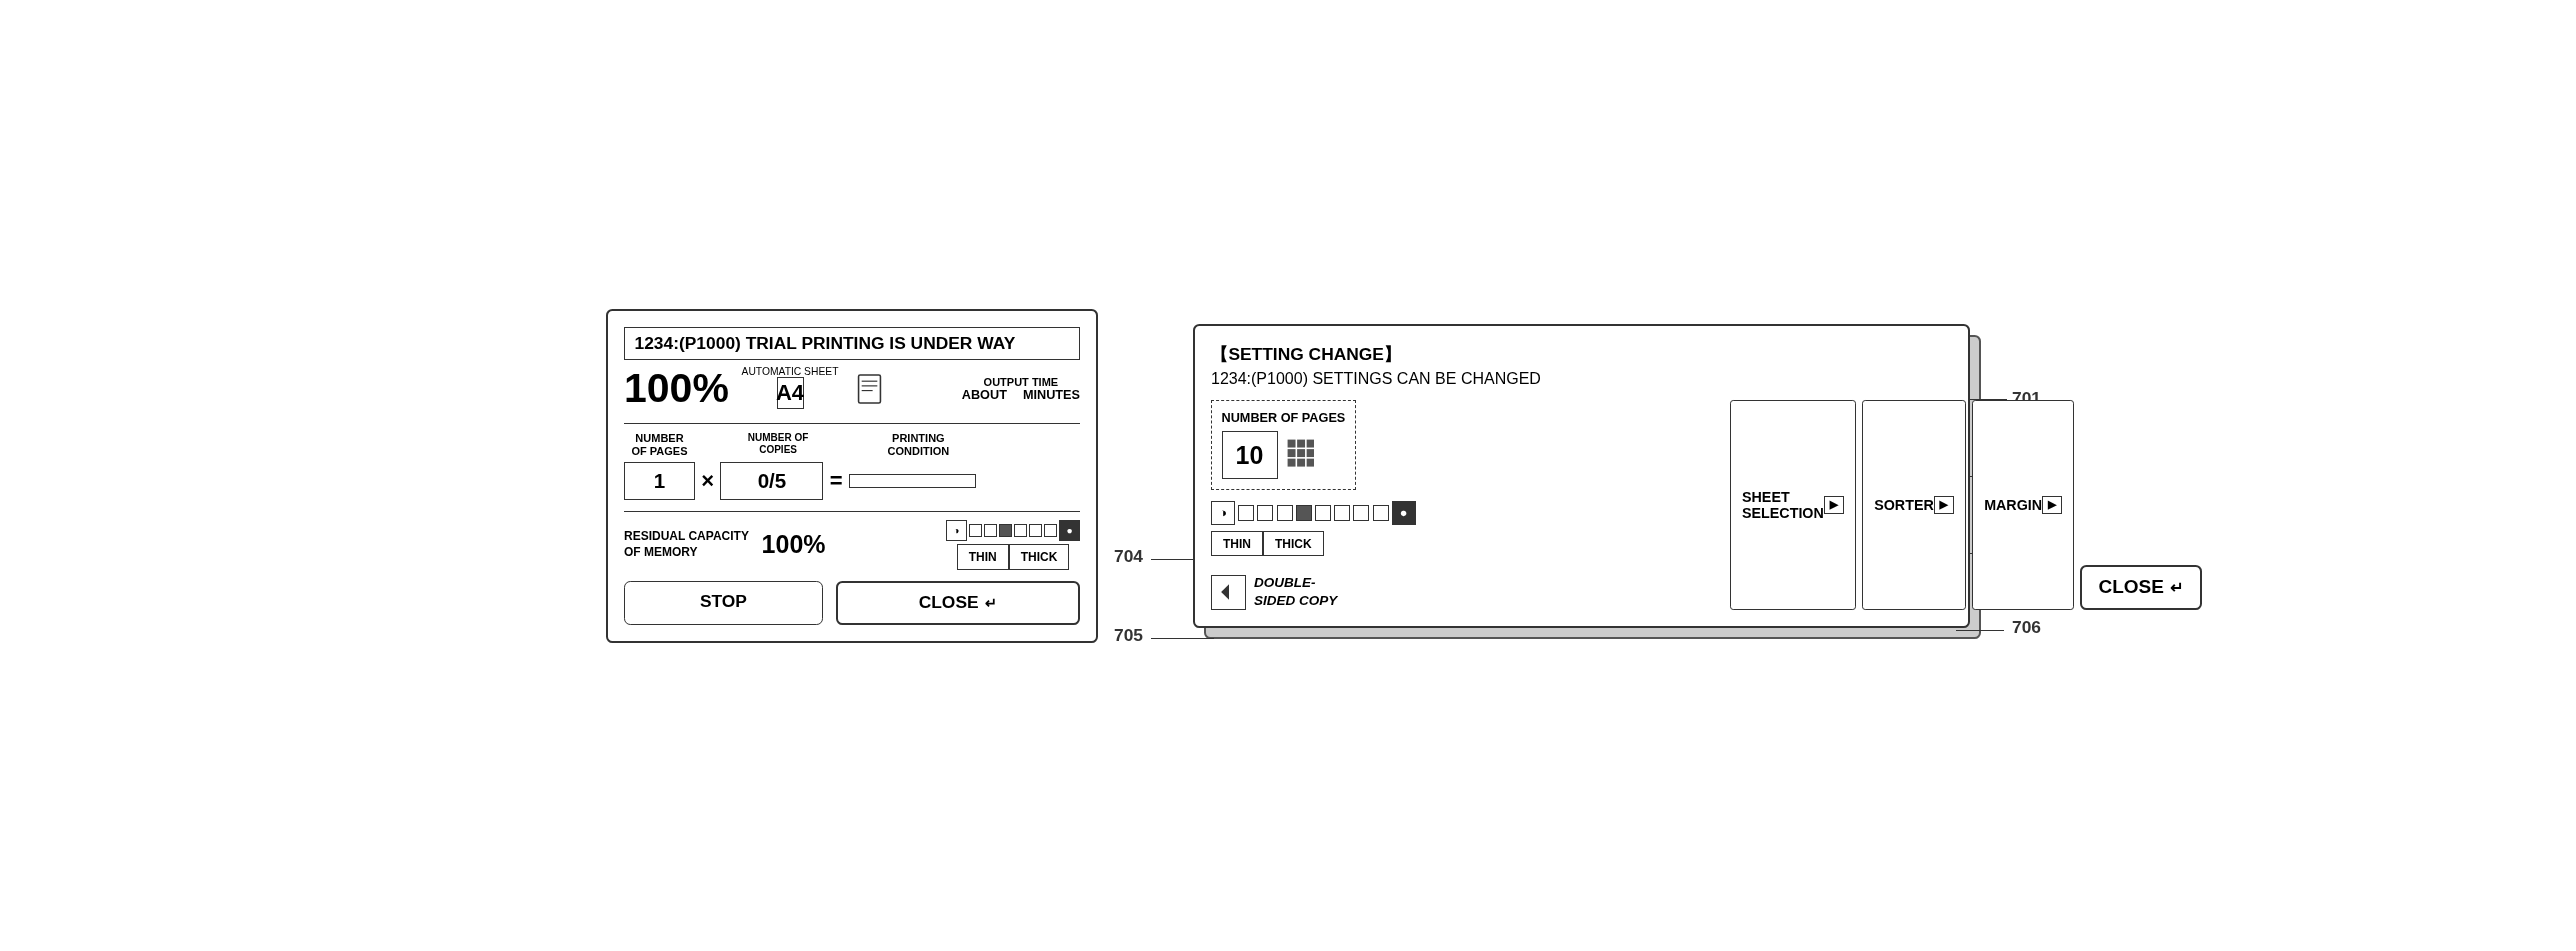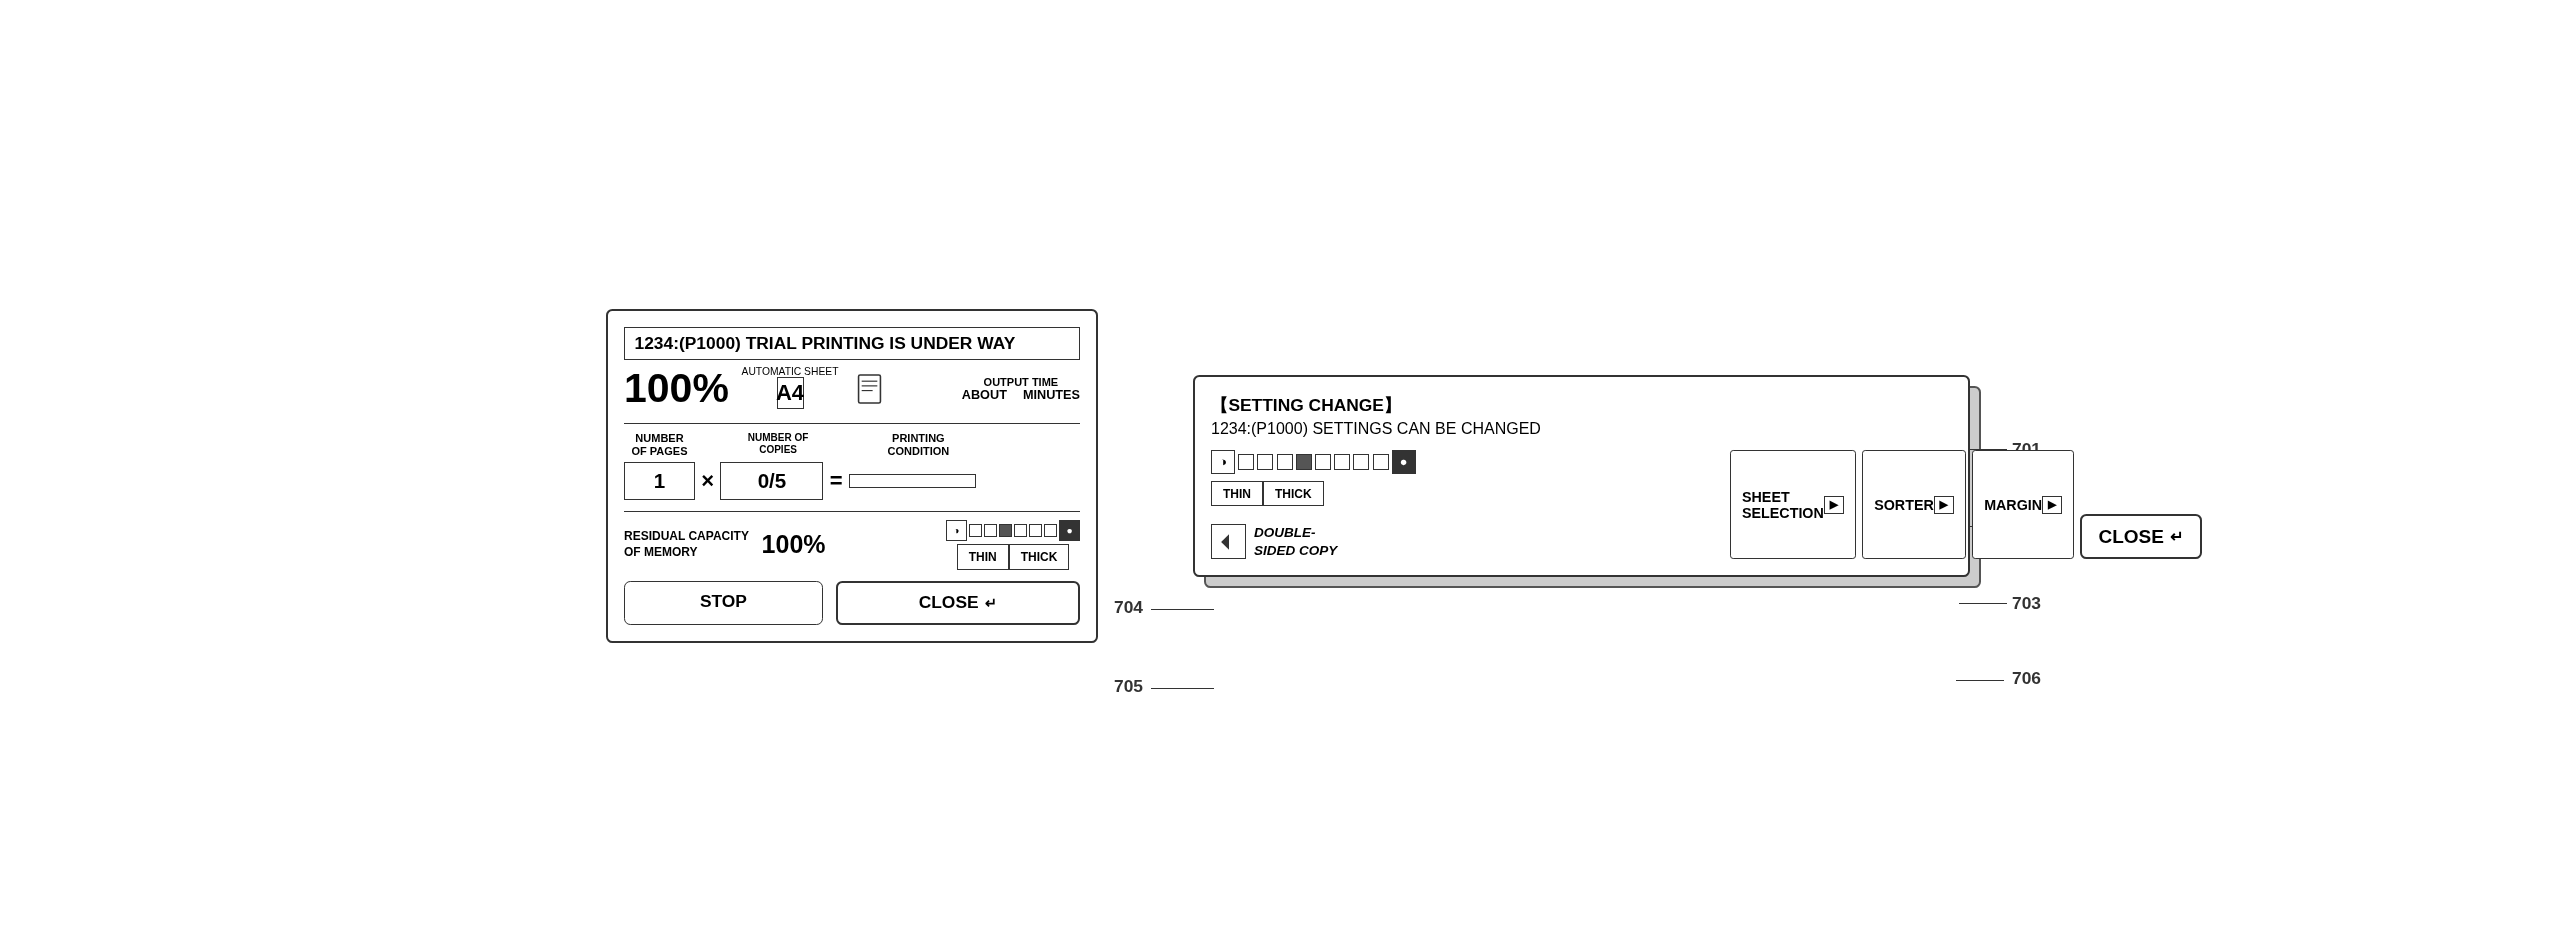--- a/index.html
+++ b/index.html
@@ -436,20 +436,42 @@
   <div class="right-panel-shadow"></div>
 
   <div class="right-panel">
     <div class="setting-title">【SETTING CHANGE】</div>
     <div class="setting-subtitle">1234:(P1000) SETTINGS CAN BE CHANGED</div>
 
     <div class="right-content">
 
       <div class="left-col">
         
+        <div class="pages-section">
+          <div class="pages-label">NUMBER OF PAGES</div>
+          <div class="pages-input-row">
+            <div class="pages-input-box">
+              <span>10</span>
+            </div>
+
+            <div style="font-size:20.6px;">
+              <svg width="28.6" height="28.6" viewBox="0 0 36 36">
+                <rect x="2" y="2" width="10" height="10" fill="#555"></rect>
+                <rect x="14" y="2" width="10" height="10" fill="#555"></rect>
+                <rect x="26" y="2" width="10" height="10" fill="#555"></rect>
+                <rect x="2" y="14" width="10" height="10" fill="#555"></rect>
+                <rect x="14" y="14" width="10" height="10" fill="#555"></rect>
+                <rect x="26" y="14" width="10" height="10" fill="#555"></rect>
+                <rect x="2" y="26" width="10" height="10" fill="#555"></rect>
+                <rect x="14" y="26" width="10" height="10" fill="#555"></rect>
+                <rect x="26" y="26" width="10" height="10" fill="#555"></rect>
+              </svg>
+            </div>
+          </div>
+        </div>
 
         
         <div style="display:flex;align-items:center;gap:3.2px;margin-bottom:6.3px;">
           <div style="border:1.6px solid #333;width:24px;height:24px;display:flex;align-items:center;justify-content:center;font-weight:bold;">◑</div>
           <div style="width:16px;height:16px;border:0.8px solid #333;background:#fff;"></div>
           <div style="width:16px;height:16px;border:0.8px solid #333;background:#fff;"></div>
           <div style="width:16px;height:16px;border:0.8px solid #333;background:#fff;"></div>
           <div style="width:16px;height:16px;border:0.8px solid #333;background:#555;"></div>
           <div style="width:16px;height:16px;border:0.8px solid #333;background:#fff;"></div>
           <div style="width:16px;height:16px;border:0.8px solid #333;background:#fff;"></div>

